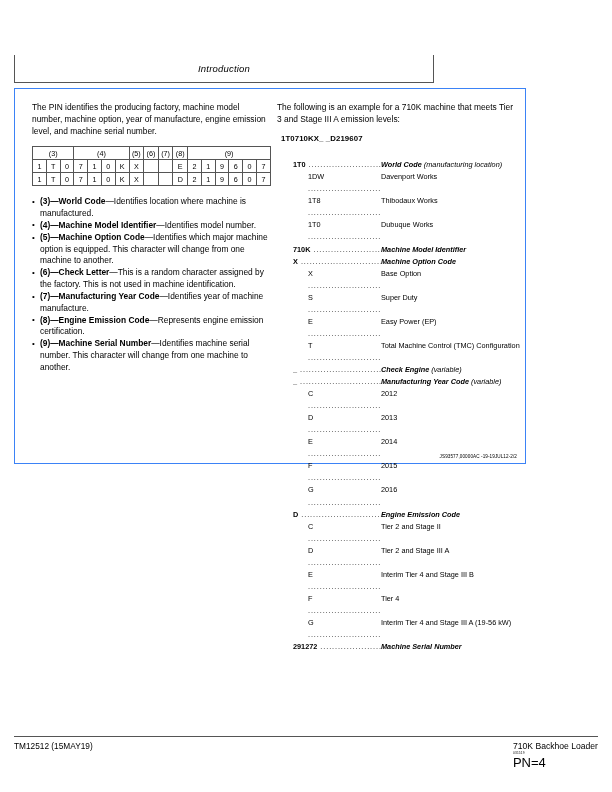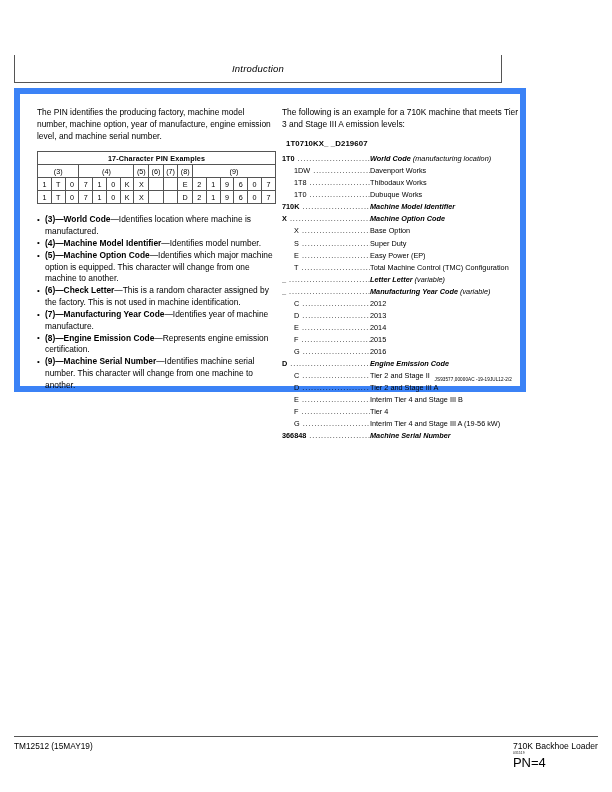--- a/index.html
+++ b/index.html
@@ -12,39 +12,39 @@
     position: relative;
     font-family: "Liberation Sans", sans-serif;
     color: #000000;
     -webkit-font-smoothing: antialiased;
   }
 
   
   .header-box {
     position: absolute;
     left: 14px; top: 55px;
-    width: 488px; height: 28px;
+    width: 420px; height: 28px;
     border: 1px solid #555555;
     border-top: none;
     display: flex;
     align-items: center;
     justify-content: center;
   }
   .header-title {
     font-style: italic;
     font-size: 9.5px;
     letter-spacing: 0.2px;
   }
 
   
   .content-box {
     position: absolute;
     left: 14px; top: 88px;
-    width: 512px; height: 304px;
-    border: 6px solid #3b82f6;
+    width: 512px; height: 376px;
+    border: 1px solid #3b82f6;
   }
 
   .col-left {
     position: absolute;
     left: 17px; top: 12px;
     width: 240px;
   }
   .col-right {
     position: absolute;
     left: 262px; top: 12px;
@@ -108,21 +108,21 @@
   .b-code { font-weight: bold; }
 
   
   .pin-example {
     font-size: 7.8px;
     font-weight: bold;
     letter-spacing: 0.1px;
     margin: 2px 0 5px 4px;
   }
 
-  .def-list { margin: 0; padding: 0; }
+  .def-list { margin: 16px; padding: 0; }
 
   .def-row {
     display: flex;
     align-items: baseline;
     font-size: 7.3px;
     line-height: 12.05px;
     white-space: nowrap;
   }
   .def-row .dt {
     width: 88px;
@@ -139,21 +139,21 @@
     margin-left: 3px;
     font-size: 7.3px;
     color: #000;
   }
   .def-row .dd { flex: 1 1 auto; }
 
   .def-row.primary .key { font-weight: bold; }
   .def-row.primary .dd  { font-weight: bold; font-style: italic; }
   .def-row.primary .dt  { padding-left: 0px; }
 
-  .def-row.secondary .dt { padding-left: 12px; }
+  .def-row.secondary .dt { padding-left: 12px; flex-direction: column; }
   .def-row.secondary .key { font-weight: normal; }
   .def-row.secondary .dd  { font-weight: normal; }
 
   .dd .note { font-weight: normal; }
 
   
   .fig-ref {
     position: absolute;
     right: 8px; bottom: 4px;
     font-size: 4.6px;
@@ -218,23 +218,20 @@
         <col style="width:14px">
         <col style="width:14px">
         <col style="width:13.2px">
           <col style="width:13.2px">
           <col style="width:13.2px">
         <col style="width:13.2px">
           <col style="width:13.2px">
           <col style="width:13.2px">
       </colgroup>
       <tbody>
-        <tr>
-          <td class="tbl-title" colspan="17">17-Character PIN Examples</td>
-        </tr>
         <tr>
           <td class="grp-label" colspan="3">(3)</td>
           <td class="grp-label" colspan="4">(4)</td>
           <td class="grp-label">(5)</td>
           <td class="grp-label">(6)</td>
           <td class="grp-label">(7)</td>
           <td class="grp-label">(8)</td>
           <td class="grp-label" colspan="6">(9)</td>
         </tr>
         <tr>
@@ -375,21 +372,21 @@
           <span class="dots">...............................</span>
         </span>
         <span class="dd"><span>Total Machine Control (TMC) Configuration</span><span class="note"></span></span>
       </div>
 
       <div class="def-row primary">
         <span class="dt">
           <span class="key">_</span>
           <span class="dots">...............................</span>
         </span>
-        <span class="dd"><span>Letter Letter</span><span class="note"> (variable)</span></span>
+        <span class="dd"><span>Check Engine</span><span class="note"> (variable)</span></span>
       </div>
 
       <div class="def-row primary">
         <span class="dt">
           <span class="key">_</span>
           <span class="dots">...............................</span>
         </span>
         <span class="dd"><span>Manufacturing Year Code</span><span class="note"> (variable)</span></span>
       </div>
 
@@ -476,21 +473,21 @@
       <div class="def-row secondary">
         <span class="dt">
           <span class="key">G</span>
           <span class="dots">...............................</span>
         </span>
         <span class="dd"><span>Interim Tier 4 and Stage III A (19-56 kW)</span><span class="note"></span></span>
       </div>
 
       <div class="def-row primary">
         <span class="dt">
-          <span class="key">366848</span>
+          <span class="key">291272</span>
           <span class="dots">...............................</span>
         </span>
         <span class="dd"><span>Machine Serial Number</span><span class="note"></span></span>
       </div>
 
     </div>
   </div>
 
   <div class="fig-ref">JS93577,00000AC -19-19JUL12-2/2</div>
 </div>

